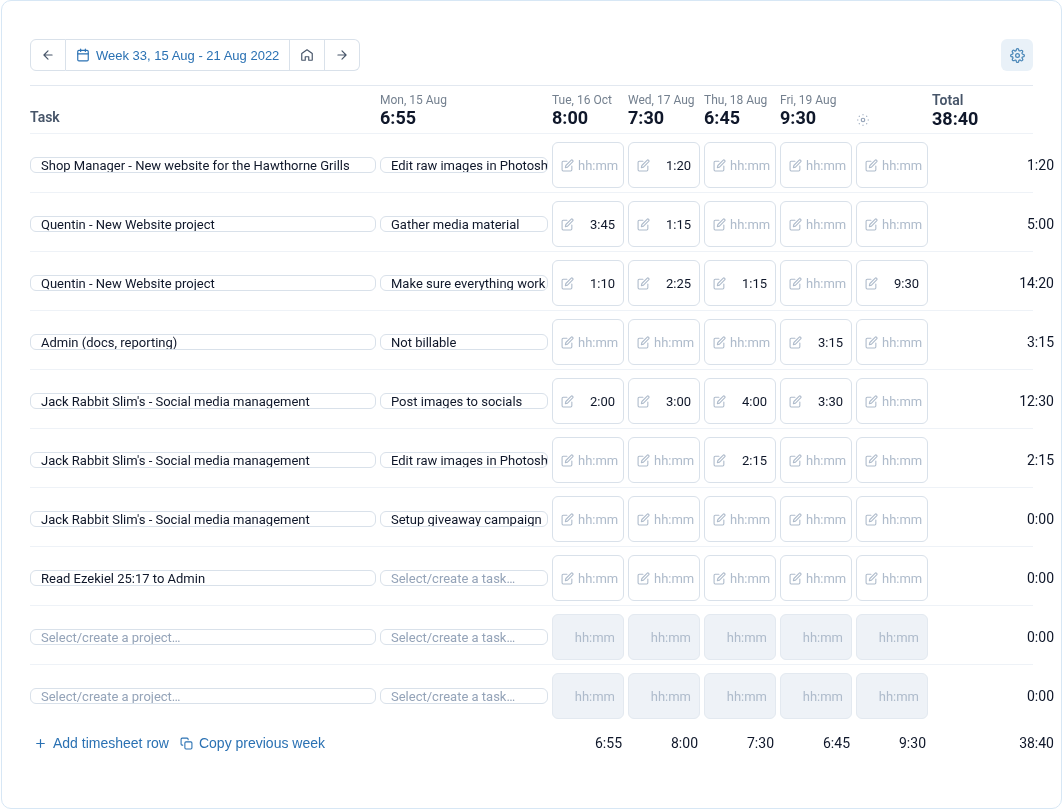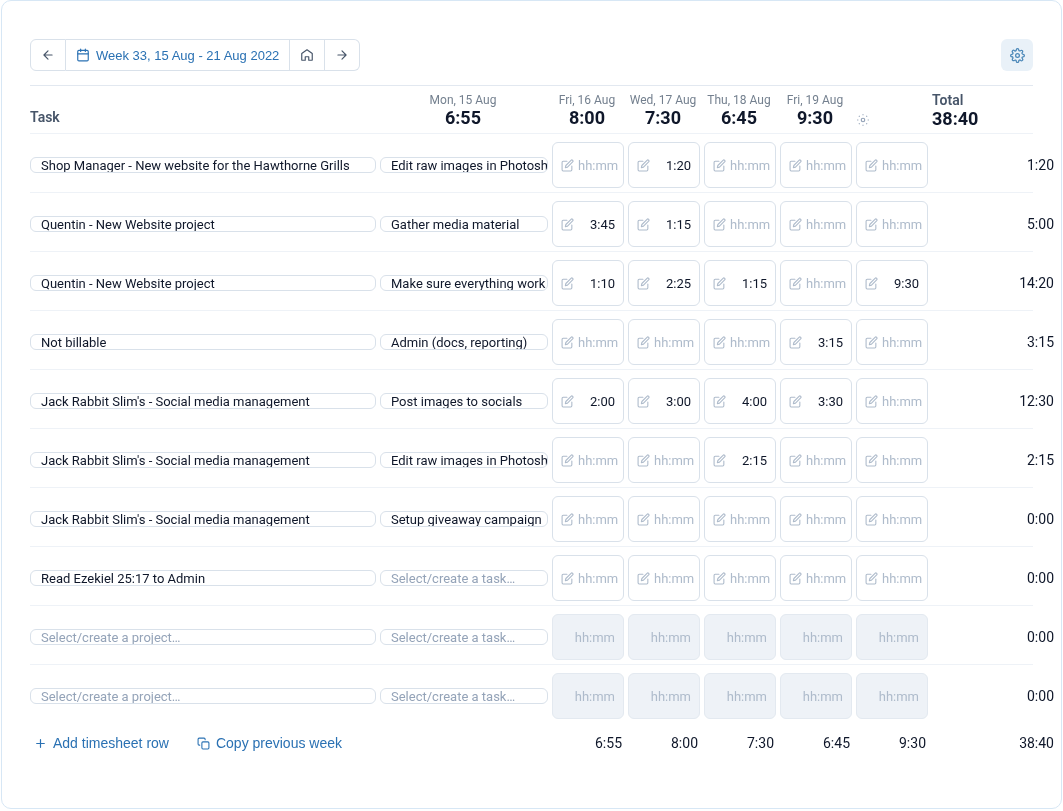--- a/index.html
+++ b/index.html
@@ -83,21 +83,21 @@
     grid-template-columns: 346px 168px repeat(5, 72px) 20px 100px;
     column-gap: 4px;
     align-items: center;
   }
   .head-row { padding-bottom: 4px; }
   .col-head-client, .col-head-task {
     font-size: 14px; font-weight: 600; color: #475569;
     align-self: end;
     padding-bottom: 4px;
   }
-  .day-head { text-align: center; line-height: 1.2; align-self: end; padding-right: 2px; }
+  .day-head { text-align: left; line-height: 1.2; align-self: end; padding-right: 2px; }
   .day-head .label { font-size: 12px; color: #74808f; display:block; }
   .day-head .sum   { font-size: 18px; font-weight: 700; color: #0f172a; }
   .total-head { text-align: right; align-self: end; }
   .total-head .label { font-size: 14px; font-weight: 600; color: #475569; display: block; }
   .total-head .sum   { font-size: 18px; font-weight: 700; color: #0f172a; }
 
   .body .row-sep { grid-column: 1 / -1; border-top: 1px solid #eef2f7; height: 1px; }
   .body .row-gap { grid-column: 1 / -1; height: 4px; }
 
   .field {
@@ -134,21 +134,21 @@
     text-align: right;
     font-size: 13px;
     color: #0f172a;
   }
   .time-cell .val.ph { color: #aebbcb; }
   .row-total {
     text-align: right; font-size: 14px; color: #0f172a; padding-right: 2px;
   }
 
   .footer-row { margin-top: 10px; }
-  .foot-actions { display: flex; gap: 20px; align-items: center; }
+  .foot-actions { display: flex; gap: 3px; align-items: center; }
   .link-btn {
     color: #2a71b3; font-size: 14px; background: none; border: none;
     display: inline-flex; align-items: center; gap: 6px; cursor: pointer;
     padding: 2px 4px;
   }
   .foot-day { text-align: right; font-size: 14px; color: #0f172a; padding-right: 2px; }
   .foot-total { text-align: right; font-size: 14px; color: #0f172a; padding-right: 2px; }
 
   svg { display: block; }
 </style>
@@ -205,21 +205,21 @@
 
   <hr class="sep">
 
   <div class="grid head-row">
     <div class="col-head-task">Task</div>
     <div class="day-head">
       <span class="label">Mon, 15 Aug</span>
       <span class="sum">6:55</span>
     </div>
     <div class="day-head">
-      <span class="label">Fri, 16 Aug</span>
+      <span class="label">Tue, 16 Oct</span>
       <span class="sum">8:00</span>
     </div>
     <div class="day-head">
       <span class="label">Wed, 17 Aug</span>
       <span class="sum">7:30</span>
     </div>
     <div class="day-head">
       <span class="label">Thu, 18 Aug</span>
       <span class="sum">6:45</span>
     </div>
@@ -397,22 +397,22 @@
             </svg>
           </span>
           <span class="val">9:30</span>
         </div>
         <div></div>
         <div class="row-total">14:20</div>
       </div>
       <div class="row-sep"></div>
       <div class="row-gap"></div>
       <div class="grid" style="padding: 4px 0px;">
+        <div class="field task">Admin (docs, reporting)</div>
         <div class="field">Not billable</div>
-        <div class="field task">Admin (docs, reporting)</div>
         <div class="time-cell">
           <span class="pen">
             <svg width="13" height="13" viewBox="0 0 24 24" fill="none" stroke="currentColor" stroke-width="2" stroke-linecap="round" stroke-linejoin="round">
               <path d="M11 4H4a2 2 0 0 0-2 2v14a2 2 0 0 0 2 2h14a2 2 0 0 0 2-2v-7"></path>
               <path d="M18.5 2.5a2.12 2.12 0 0 1 3 3L12 15l-4 1 1-4z"></path>
             </svg>
           </span>
           <span class="val ph">hh:mm</span>
         </div>
         <div class="time-cell">

